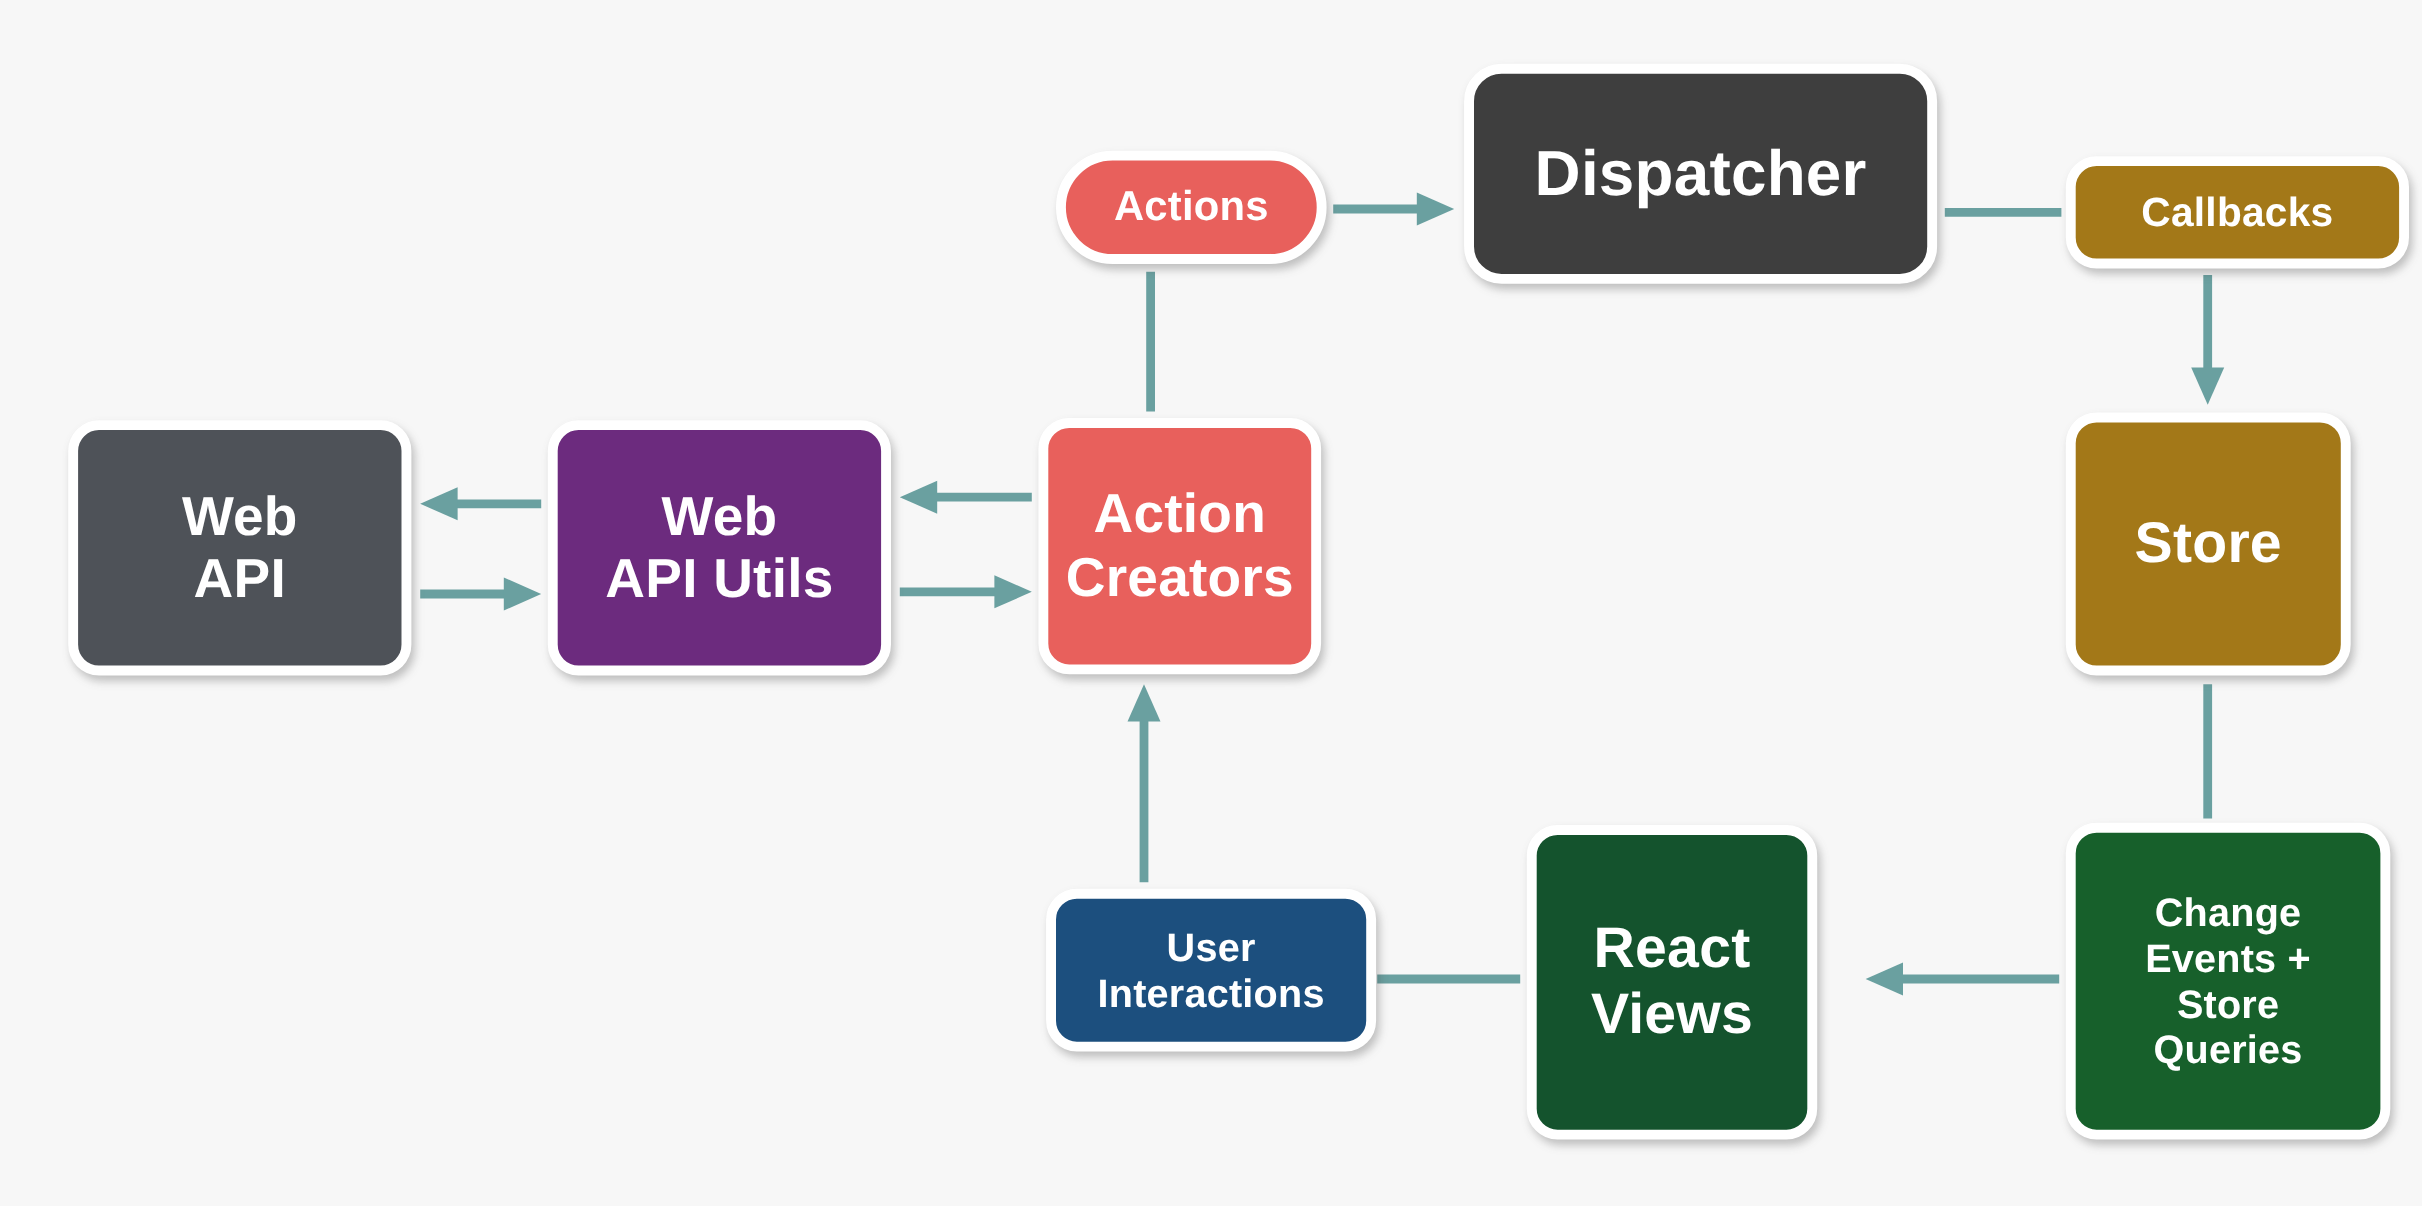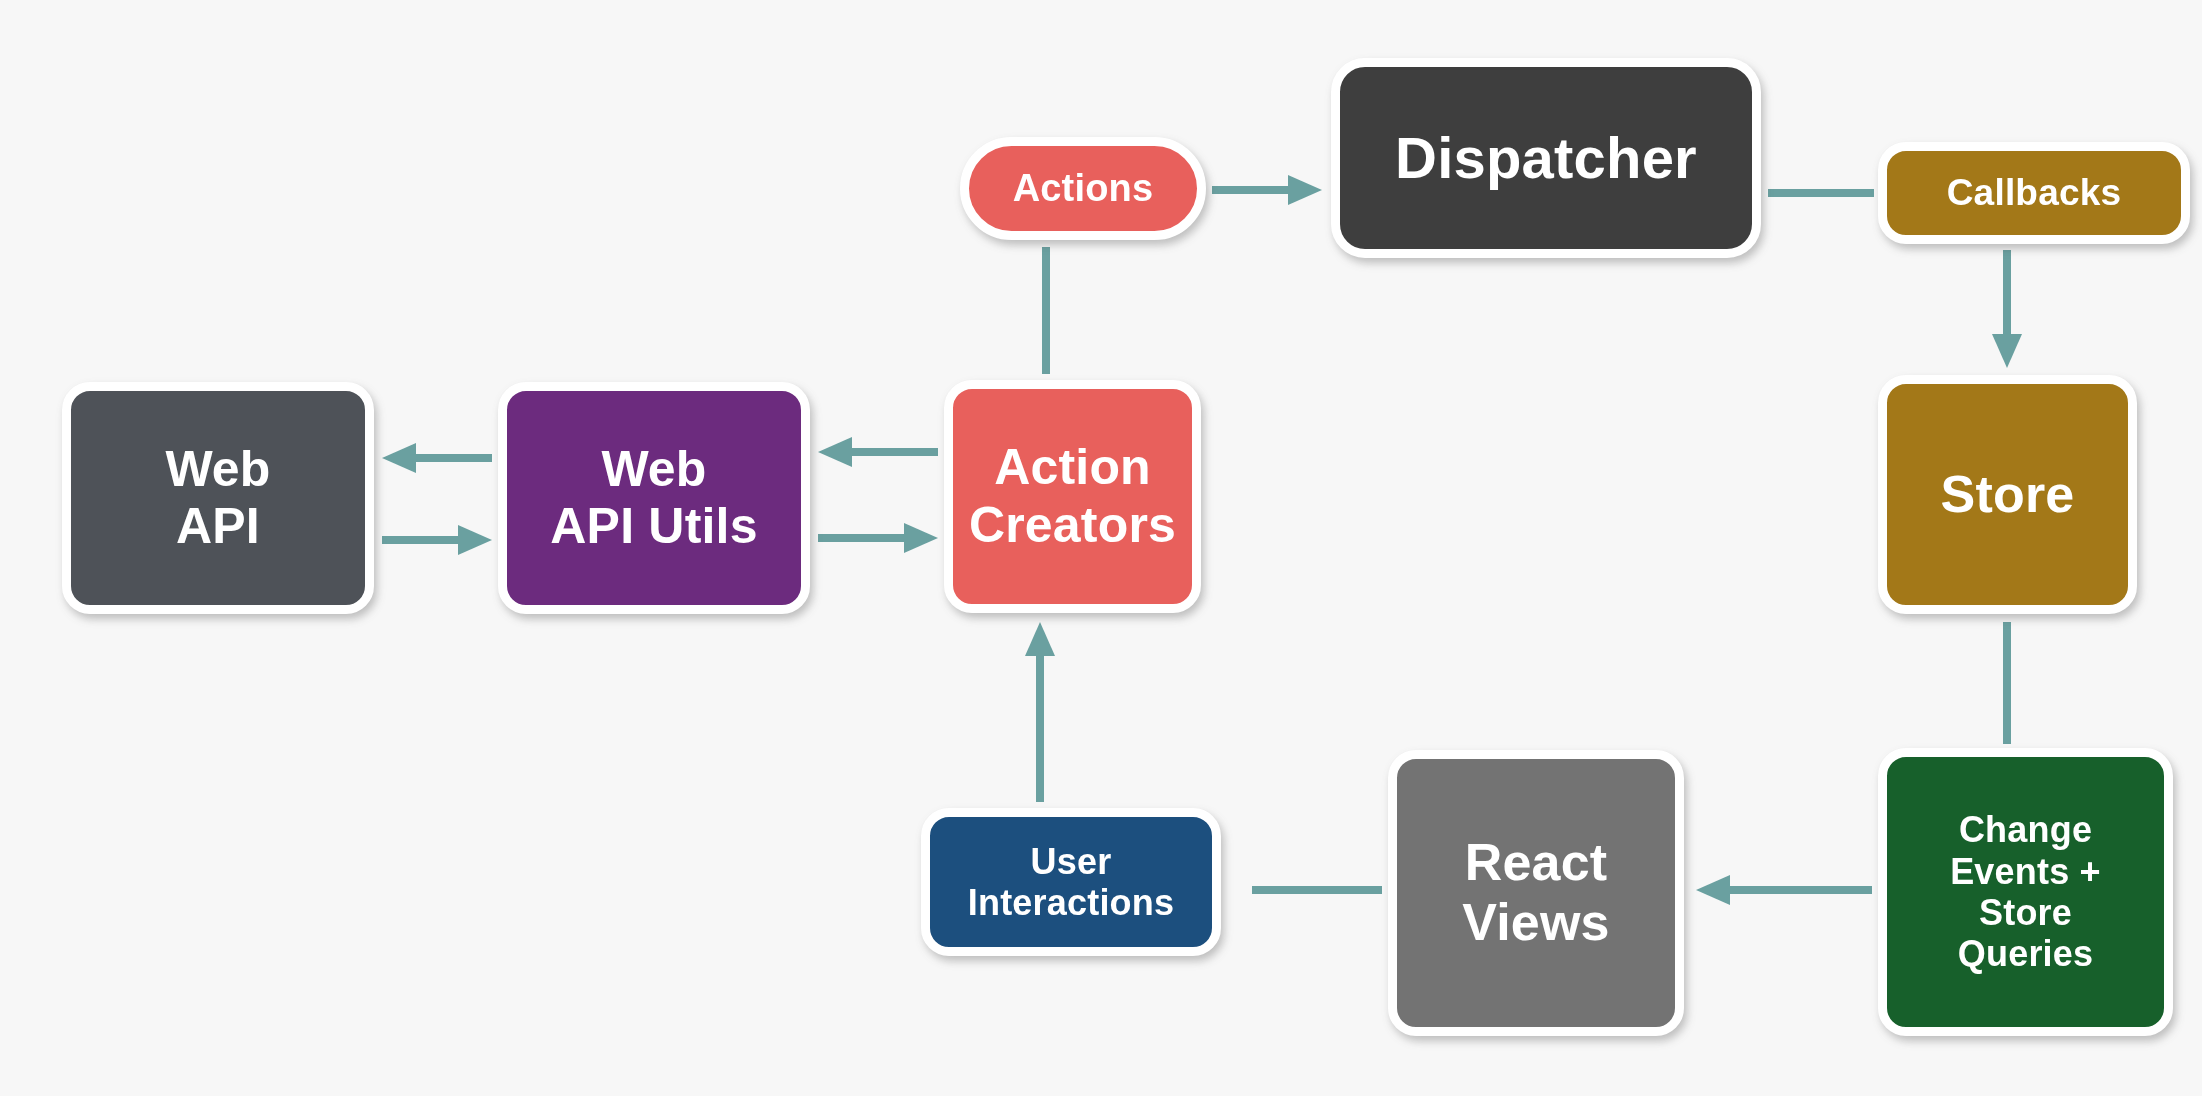--- a/index.html
+++ b/index.html
@@ -116,26 +116,26 @@
     <span class="node-label">Store</span>
   </div>
 
   <div class="node" id="node-change_events" style="left: 1878px; top: 748px; width: 295px; height: 288px; background: rgb(23, 96, 43); font-size: 36px; border-radius: 28px;">
     <span class="node-label">Change
 Events +
 Store
 Queries</span>
   </div>
 
-  <div class="node" id="node-react_views" style="left: 1388px; top: 750px; width: 296px; height: 286px; background: #737373; font-size: 52px; border-radius: 28px;">
+  <div class="node" id="node-react_views" style="left: 1388px; top: 750px; width: 264px; height: 286px; background: #14532d; font-size: 52px; border-radius: 28px;">
     <span class="node-label">React
 Views</span>
   </div>
 
-  <div class="node" id="node-user_interactions" style="left: 921px; top: 808px; width: 300px; height: 148px; background: rgb(28, 79, 126); font-size: 36px; border-radius: 28px;">
+  <div class="node" id="node-user_interactions" style="left: 951px; top: 808px; width: 300px; height: 148px; background: rgb(28, 79, 126); font-size: 36px; border-radius: 28px;">
     <span class="node-label">User
 Interactions</span>
   </div>
 
   <div class="node" id="node-action_creators" style="left: 944px; top: 380px; width: 257px; height: 233px; background: rgb(232, 96, 92); font-size: 50px; border-radius: 28px;">
     <span class="node-label">Action
 Creators</span>
   </div>
 
   <div class="node" id="node-web_api_utils" style="left: 498px; top: 382px; width: 312px; height: 232px; background: rgb(108, 43, 126); font-size: 50px; border-radius: 28px;">

